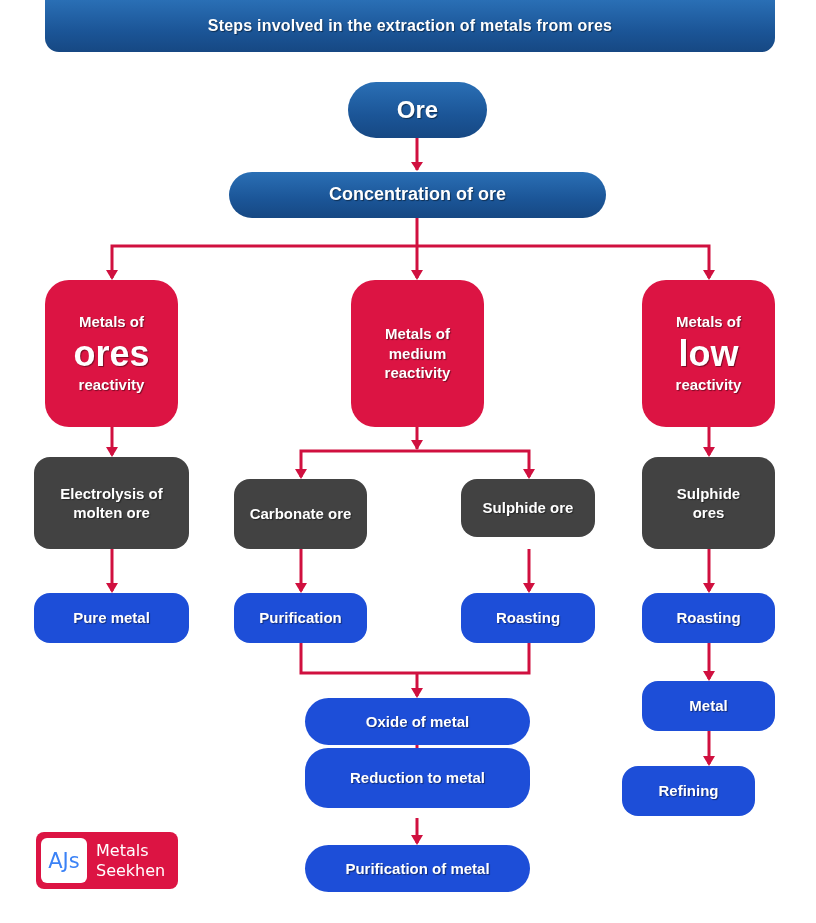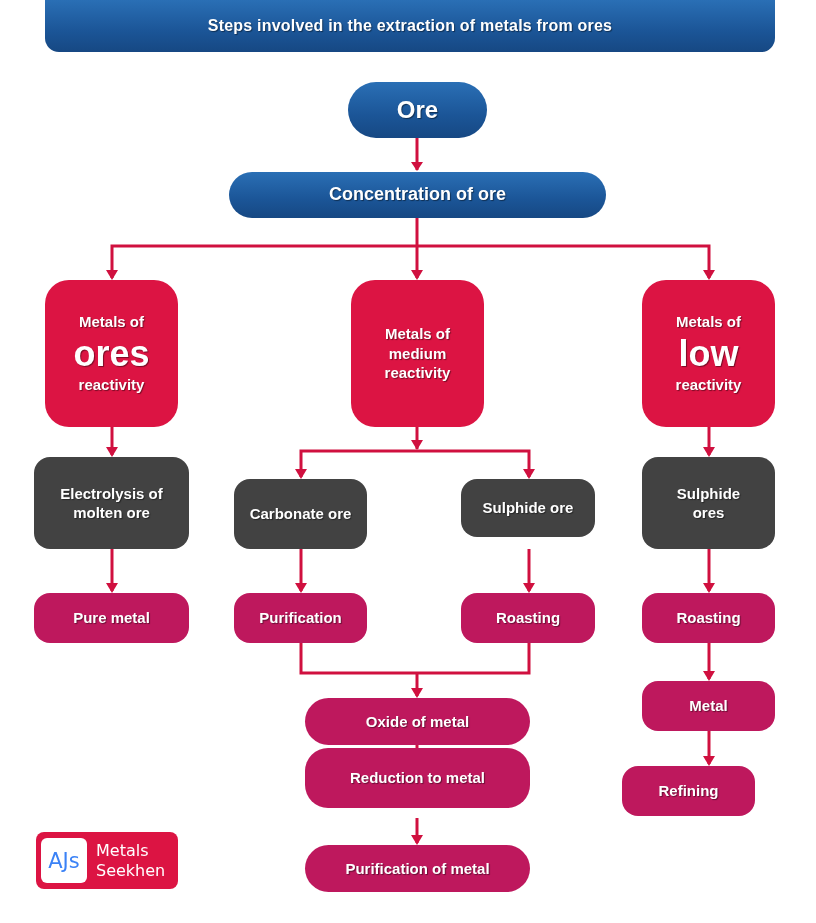--- a/index.html
+++ b/index.html
@@ -4,21 +4,21 @@
 <style>
   html, body { margin: 0; padding: 0; background: #ffffff; }
   body { width: 816px; height: 923px; position: relative; overflow: hidden;
          font-family: "Liberation Sans", sans-serif; }
   .node { position: absolute; display: flex; align-items: center; justify-content: center;
           text-align: center; color: #ffffff; font-weight: bold; box-sizing: border-box;
           text-shadow: 1px 1px 1px rgba(0,0,0,0.45); line-height: 1.3; }
   .blue { background: linear-gradient(to bottom, #2a6fb5 0%, #1b5597 60%, #164883 100%); }
   .red { background: #dc1443; border-radius: 24px; flex-direction: column; }
   .grey { background: #424242; border-radius: 16px; }
-  .dark { background: #be185d; border-radius: 16px; }
+  .dark { background: #1d4ed8; border-radius: 16px; }
   .pill { border-radius: 26px; }
   .title-bar { position: absolute; left: 45px; top: 0; width: 730px; height: 52px;
                border-radius: 0 0 14px 14px; font-size: 16px; letter-spacing: 0.2px; }
   .lbl { font-size: 15px; }
   .big { font-size: 36px; line-height: 1.05; margin: 3px 0; }
   svg.links { position: absolute; left: 0; top: 0; }
   .logo { position: absolute; left: 36px; top: 832px; width: 142px; height: 57px;
           background: #dc1443; border-radius: 8px; display: flex; align-items: center; }
   .logo-box { width: 46px; height: 45px; background: #ffffff; border-radius: 6px; margin-left: 5px;
               display: flex; align-items: center; justify-content: center;

